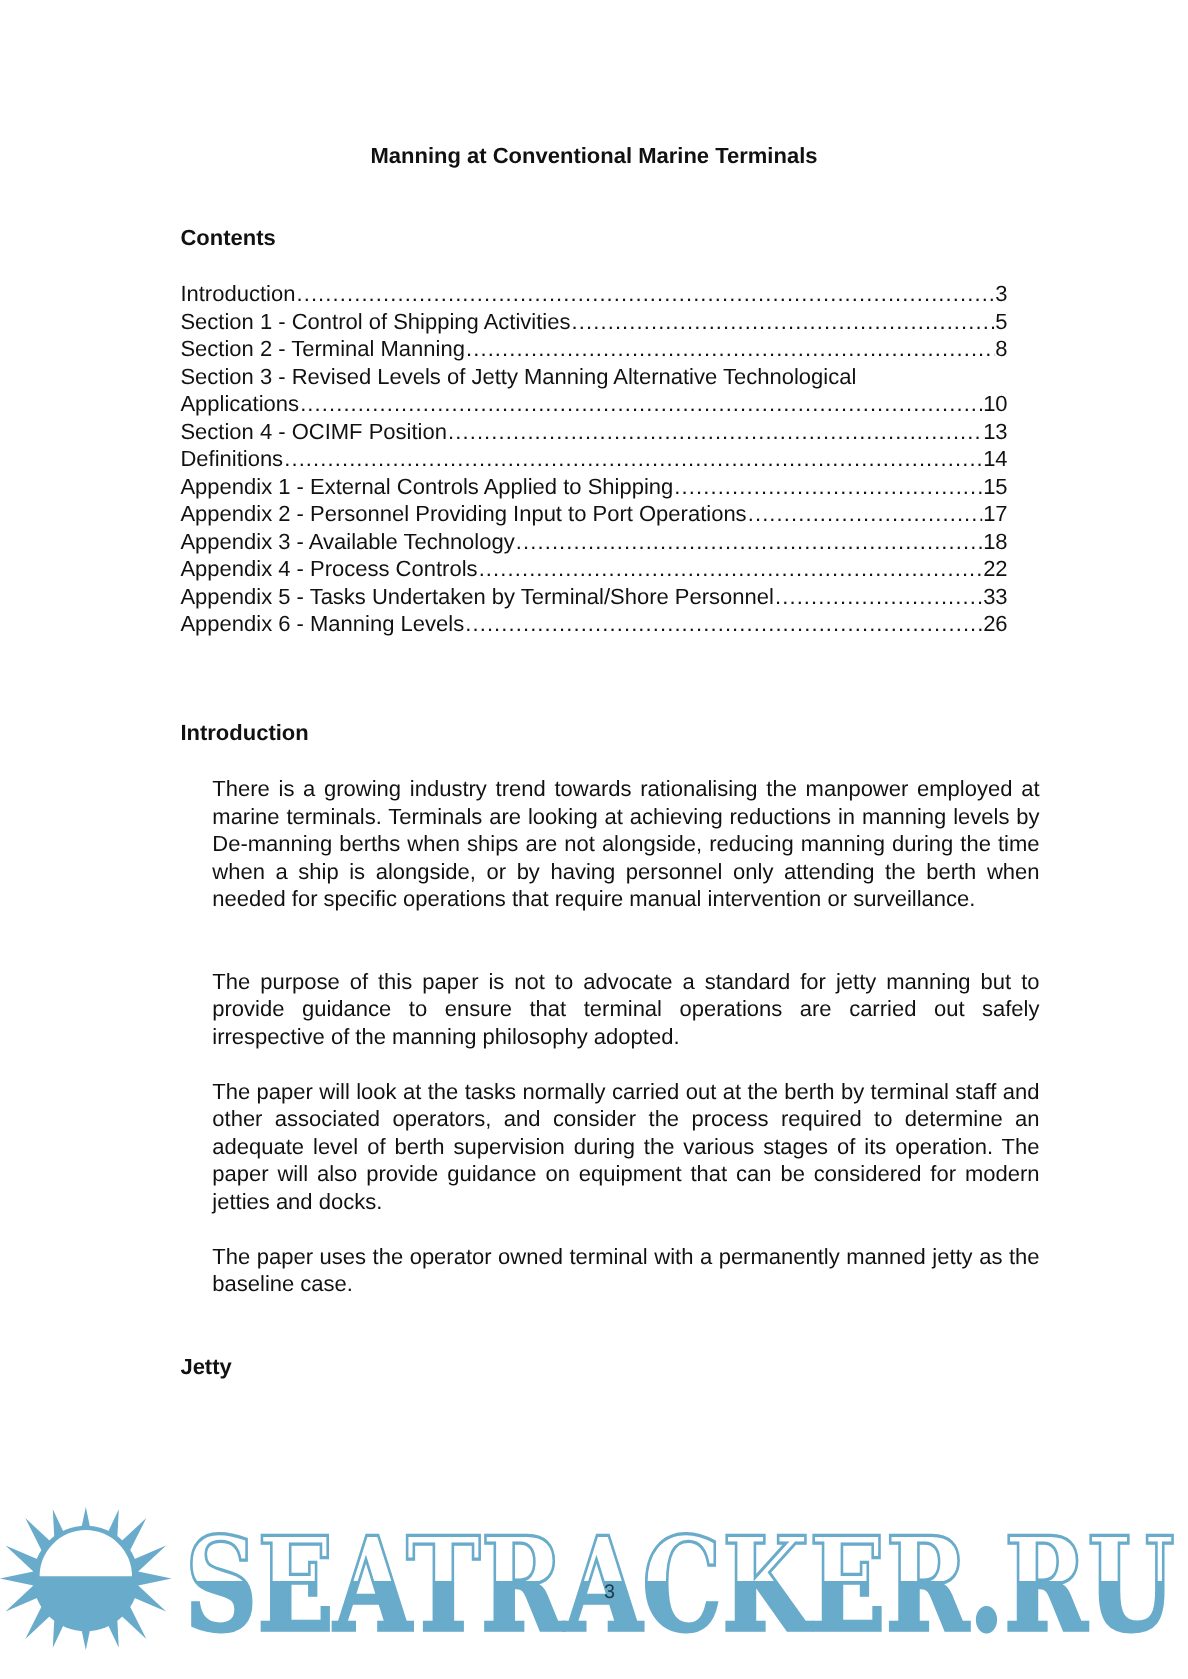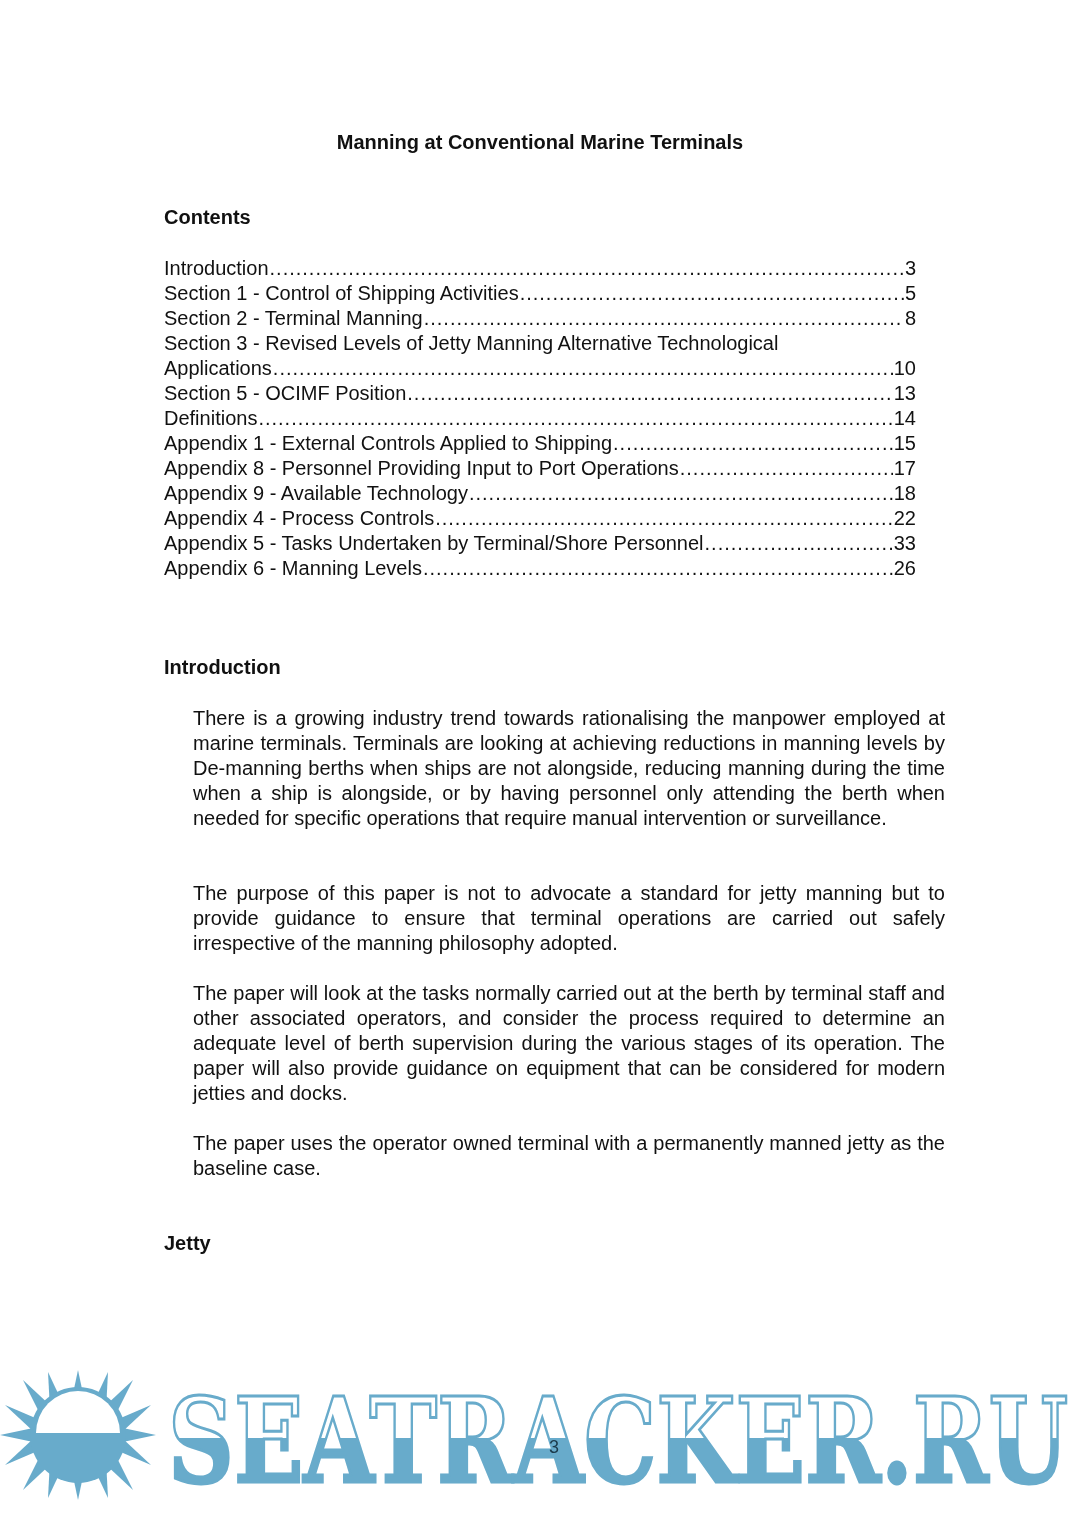--- a/index.html
+++ b/index.html
@@ -46,41 +46,41 @@
         <span class="dots"></span>
         <span class="pg">8</span>
       </div>
     <div class="toc-wrap"><span>Section 3 -  Revised Levels of Jetty Manning Alternative Technological</span></div>
     <div class="toc-row">
         <span class="lbl">Applications</span>
         <span class="dots"></span>
         <span class="pg">10</span>
       </div>
     <div class="toc-row">
-        <span class="lbl">Section 5 -  OCIMF Position</span>
+        <span class="lbl">Section 4 -  OCIMF Position</span>
         <span class="dots"></span>
         <span class="pg">13</span>
       </div>
     <div class="toc-row">
         <span class="lbl">Definitions</span>
         <span class="dots"></span>
         <span class="pg">14</span>
       </div>
     <div class="toc-row">
         <span class="lbl">Appendix 1 - External Controls Applied to Shipping</span>
         <span class="dots"></span>
         <span class="pg">15</span>
       </div>
     <div class="toc-row">
-        <span class="lbl">Appendix 8 - Personnel Providing Input to Port Operations</span>
+        <span class="lbl">Appendix 2 - Personnel Providing Input to Port Operations</span>
         <span class="dots"></span>
         <span class="pg">17</span>
       </div>
     <div class="toc-row">
-        <span class="lbl">Appendix 9 - Available Technology</span>
+        <span class="lbl">Appendix 3 - Available Technology</span>
         <span class="dots"></span>
         <span class="pg">18</span>
       </div>
     <div class="toc-row">
         <span class="lbl">Appendix 4 - Process Controls</span>
         <span class="dots"></span>
         <span class="pg">22</span>
       </div>
     <div class="toc-row">
         <span class="lbl">Appendix 5 - Tasks Undertaken by Terminal/Shore Personnel</span>

